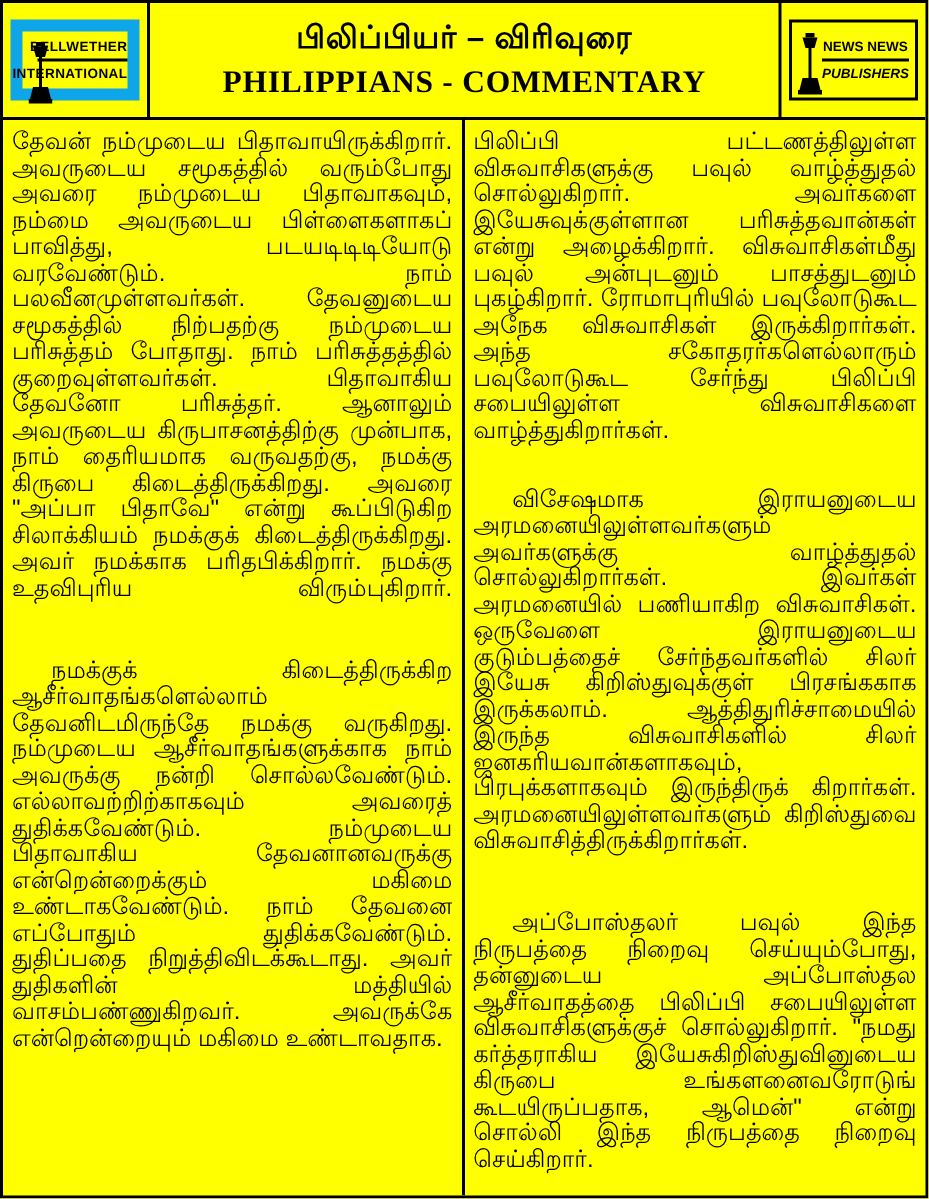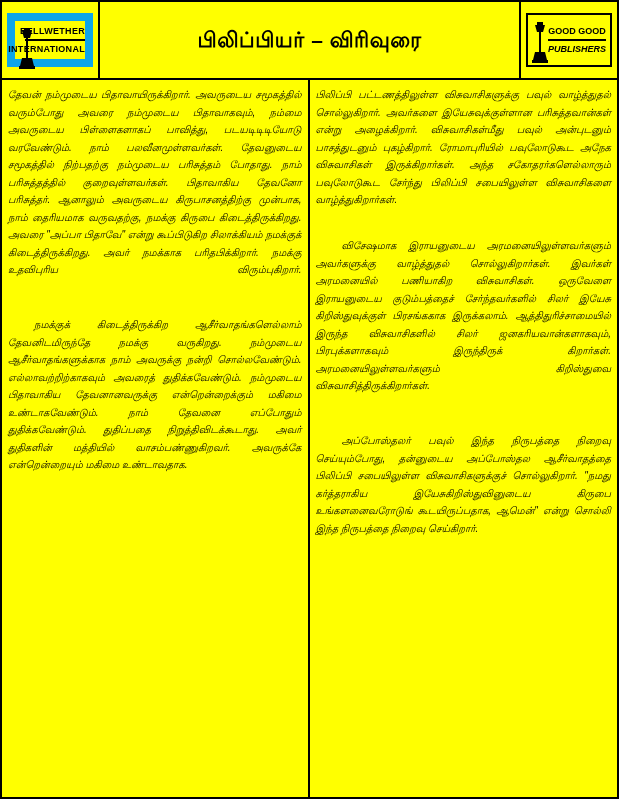--- a/index.html
+++ b/index.html
@@ -160,29 +160,28 @@
     box-sizing: border-box;
     padding: 6px 6px 4px 6px;
     flex: 1 1 50%;
     overflow: hidden;
   }
   .col-left {
     border-right: 2px solid #000000;
   }
   p.para {
     margin: 0 0 11px 0;
-    font-size: 10px;
+    font-size: 16px;
     line-height: 17.5px;
     text-align: justify;
     text-justify: inter-word;
     text-indent: 26px;
     color: #000000;
     font-weight: normal;
     word-spacing: 0px;
-    font-style: italic;
   }
   p.para:last-child {
     margin-bottom: 0;
     margin-top: 20px;
   }
   p.para.no-indent {
     text-indent: 0;
   }
   
   p.para::after {
@@ -211,32 +210,33 @@
           <rect x="0" y="40" width="16" height="3" fill="#000"></rect>
         </svg>
         <div class="logo-line1">BELLWETHER</div>
         <div class="logo-divider"></div>
         <div class="logo-line2">INTERNATIONAL</div>
       </div>
     </div>
 
     <div class="title-box">
       <div class="title-tamil">பிலிப்பியர் – விரிவுரை</div>
+      <div class="title-english">PHILIPPIANS - COMMENTARY</div>
     </div>
 
     <div class="pub-box">
       <div class="pub-inner">
         <svg class="lamp" viewBox="0 0 16 44">
           <rect x="5" y="2" width="6" height="3" fill="#000"></rect>
           <path d="M3 5 L13 5 L11 12 L5 12 Z" fill="#000"></path>
           <rect x="7" y="12" width="2" height="20" fill="#000"></rect>
           <path d="M1 40 L15 40 L13 32 L3 32 Z" fill="#000"></path>
           <rect x="0" y="40" width="16" height="3" fill="#000"></rect>
         </svg>
-        <div class="pub-line1">GOOD GOOD</div>
+        <div class="pub-line1">NEWS NEWS</div>
         <div class="pub-divider"></div>
         <div class="pub-line2">PUBLISHERS</div>
       </div>
     </div>
 
   </div>
 
   <div class="body">
 
     <div class="col col-left">

